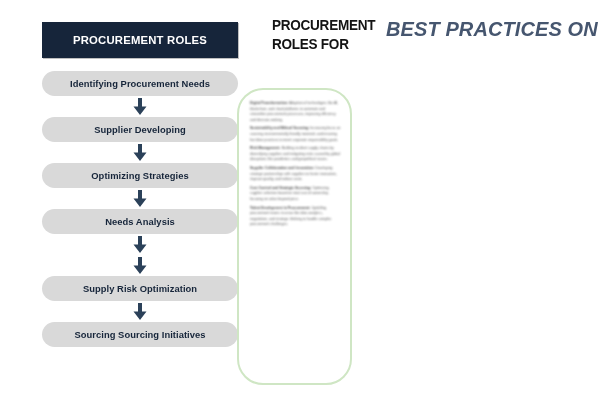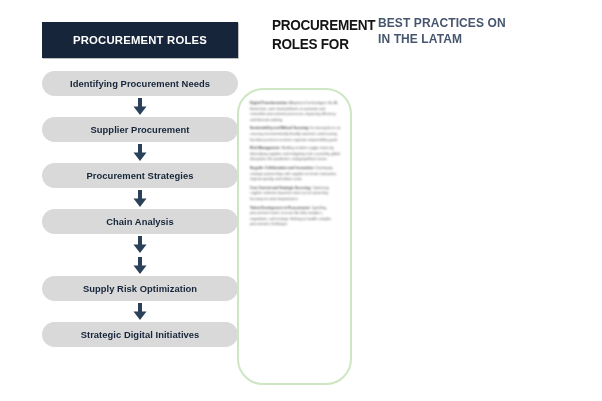--- a/index.html
+++ b/index.html
@@ -86,26 +86,27 @@
     font-size: 14.6px;
     font-weight: bold;
     line-height: 1.33;
     letter-spacing: -0.3px;
     width: 104px;
     transform: scaleX(0.93);
     transform-origin: left top;
   }
   #headline-main {
     color: #46566f;
-    font-size: 12px;
+    font-size: 20px;
     font-weight: bold;
     line-height: 1.33;
     letter-spacing: 0.1px;
-    margin-left: 2px;
+    margin-left: 10px;
     white-space: nowrap;
+    font-style: italic;
   }
 
   
   #detail-panel {
     position: absolute;
     left: 237px;
     top: 88px;
     width: 115px;
     height: 297px;
     box-sizing: border-box;
@@ -146,68 +147,67 @@
 
     <div class="flow-pill">
       <span class="pill-text">Identifying Procurement Needs</span>
     </div>
 
     <svg class="flow-arrow" viewBox="0 0 14 17">
       <polygon points="5,0 9,0 9,8.5 13.5,8.5 7,17 0.5,8.5 5,8.5" fill="#2b4159"></polygon>
     </svg>
 
     <div class="flow-pill">
-      <span class="pill-text">Supplier Procurement</span>
-    </div>
-
-    <svg class="flow-arrow" viewBox="0 0 14 17">
-      <polygon points="5,0 9,0 9,8.5 13.5,8.5 7,17 0.5,8.5 5,8.5" fill="#2b4159"></polygon>
-    </svg>
-
-    <div class="flow-pill">
-      <span class="pill-text">Procurement Strategies</span>
-    </div>
-
-    <svg class="flow-arrow" viewBox="0 0 14 17">
-      <polygon points="5,0 9,0 9,8.5 13.5,8.5 7,17 0.5,8.5 5,8.5" fill="#2b4159"></polygon>
-    </svg>
-
-    <div class="flow-pill">
-      <span class="pill-text">Chain Analysis</span>
+      <span class="pill-text">Supplier Developing</span>
+    </div>
+
+    <svg class="flow-arrow" viewBox="0 0 14 17">
+      <polygon points="5,0 9,0 9,8.5 13.5,8.5 7,17 0.5,8.5 5,8.5" fill="#2b4159"></polygon>
+    </svg>
+
+    <div class="flow-pill">
+      <span class="pill-text">Optimizing Strategies</span>
+    </div>
+
+    <svg class="flow-arrow" viewBox="0 0 14 17">
+      <polygon points="5,0 9,0 9,8.5 13.5,8.5 7,17 0.5,8.5 5,8.5" fill="#2b4159"></polygon>
+    </svg>
+
+    <div class="flow-pill">
+      <span class="pill-text">Needs Analysis</span>
     </div>
 
     <svg class="flow-arrow" viewBox="0 0 14 17">
       <polygon points="5,0 9,0 9,8.5 13.5,8.5 7,17 0.5,8.5 5,8.5" fill="#2b4159"></polygon>
     </svg>
 
 
     <svg class="flow-arrow" viewBox="0 0 14 17">
       <polygon points="5,0 9,0 9,8.5 13.5,8.5 7,17 0.5,8.5 5,8.5" fill="#2b4159"></polygon>
     </svg>
 
     <div class="flow-pill">
       <span class="pill-text">Supply Risk Optimization</span>
     </div>
 
     <svg class="flow-arrow" viewBox="0 0 14 17">
       <polygon points="5,0 9,0 9,8.5 13.5,8.5 7,17 0.5,8.5 5,8.5" fill="#2b4159"></polygon>
     </svg>
 
     <div class="flow-pill">
-      <span class="pill-text">Strategic Digital Initiatives</span>
+      <span class="pill-text">Sourcing Sourcing Initiatives</span>
     </div>
 
   </div>
 </div>
 
 <div id="headline">
   <div id="headline-lead">PROCUREMENT ROLES FOR</div>
   <div id="headline-main">
     <div>BEST PRACTICES ON</div>
-    <div>IN THE LATAM</div>
   </div>
 </div>
 
 <div id="detail-panel">
   <div id="detail-panel-inner">
 
     <p class="detail-block">
       <span class="lead">Digital Transformation:</span><span> Adoption of technologies like AI, blockchain, and cloud platforms to automate and streamline procurement processes, improving efficiency and decision-making.</span>
     </p>
 

